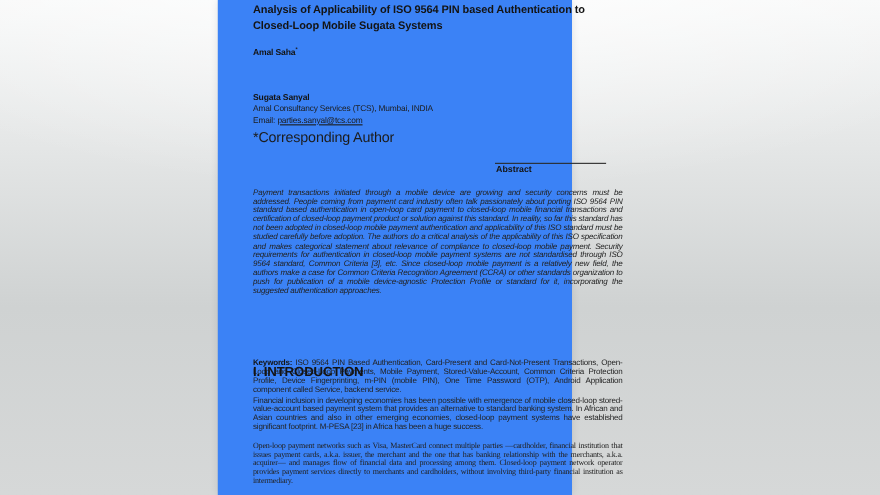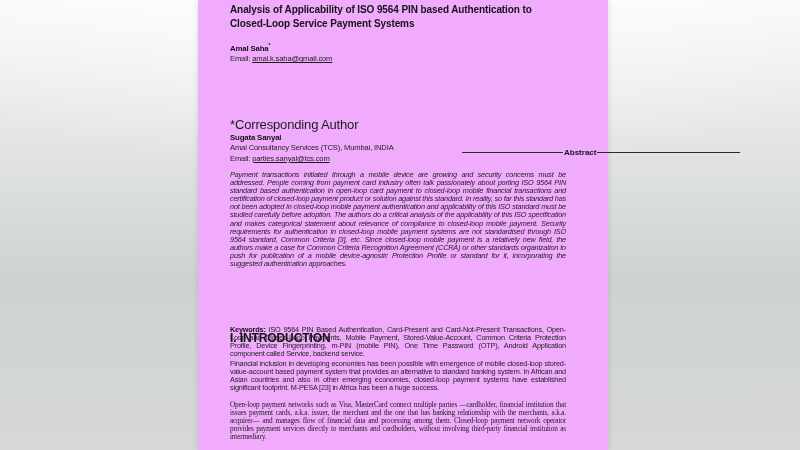--- a/index.html
+++ b/index.html
@@ -5,38 +5,38 @@
   html,body{margin:0;padding:0;}
   body{
     width:800px;height:450px;overflow:hidden;position:relative;
     font-family:"Liberation Sans", sans-serif;
     background:
       radial-gradient(ellipse 130% 90% at 48% -15%, rgba(255,255,255,0.95) 0%, rgba(255,255,255,0) 60%),
       linear-gradient(180deg, #f7f8f8 0%, #e4e6e6 30%, #cfd2d2 62%, #d6d8d8 100%);
   }
   .photo-bg{position:absolute;inset:0;}
   .paper-page{
-    position:absolute;left:198px;top:0;width:410px;height:450px;
-    background:#f0abfc;
+    position:absolute;left:198px;top:0;width:322px;height:450px;
+    background:#3b82f6;
     box-shadow:0 0 7px rgba(0,0,0,0.10), 0 0 2px rgba(0,0,0,0.06);
   }
   .content{position:absolute;left:32px;width:336px;color:#1c1c1c;}
   .title{
     top:3px;font-size:10px;font-weight:bold;line-height:13.5px;
     letter-spacing:-0.1px;color:#141414;
   }
   .author-block{line-height:10.3px;font-size:7.6px;letter-spacing:-0.15px;}
   .author-name{font-weight:bold;font-size:7.8px;color:#141414;}
   .author-name sup{font-size:5px;vertical-align:4px;}
   .email-link{text-decoration:underline;color:#1c1c1c;}
   .block-1{top:40px;}
-  .block-2{top:81px;margin-top:48px;}
+  .block-2{top:81px;}
   .corresponding{top:120px;font-size:13px;letter-spacing:-0.15px;}
   .abstract-rule{
-    top:148px;left:264px;width:278px;display:flex;align-items:center;
+    top:148px;left:252px;width:278px;display:flex;align-items:flex-start;flex-direction:column;
   }
   .rule-line{height:1.4px;background:#2a2a2a;}
   .rule-left{width:101px;}
   .rule-right{flex:1;}
   .rule-label{font-size:8px;font-weight:bold;color:#141414;padding:0 1px;}
   .body-par{
     font-size:7.3px;line-height:8.1px;letter-spacing:-0.18px;
     text-align:justify;color:#222;
   }
   .abstract-par{top:171px;font-style:italic;}
@@ -50,26 +50,25 @@
 </style>
 </head>
 <body>
 
 <div class="photo-bg"></div>
 
 <div class="paper-page">
 
   <div class="content title">
     <div>Analysis of Applicability of ISO 9564 PIN based Authentication to</div>
-    <div>Closed-Loop Service Payment Systems</div>
+    <div>Closed-Loop Mobile Sugata Systems</div>
   </div>
 
   <div class="content author-block block-1">
     <div class="author-name"><span>Amal Saha</span><sup>*</sup></div>
-    <div><span>Email: </span><span class="email-link">amal.k.saha@gmail.com</span></div>
   </div>
 
   <div class="content author-block block-2">
     <div class="author-name"><span>Sugata Sanyal</span><sup></sup></div>
     <div>Amal Consultancy Services (TCS), Mumbai, INDIA</div>
     <div><span>Email: </span><span class="email-link">parties.sanyal@tcs.com</span></div>
   </div>
 
   <div class="content author-block corresponding">*Corresponding Author</div>
 

